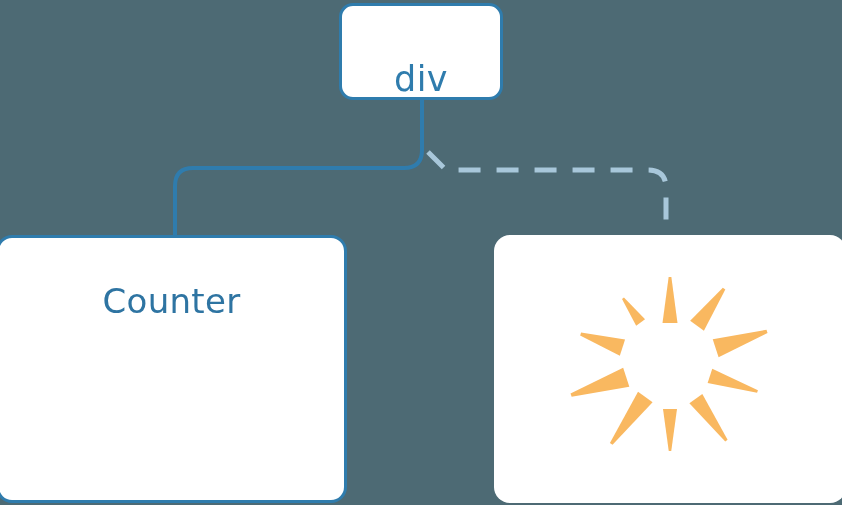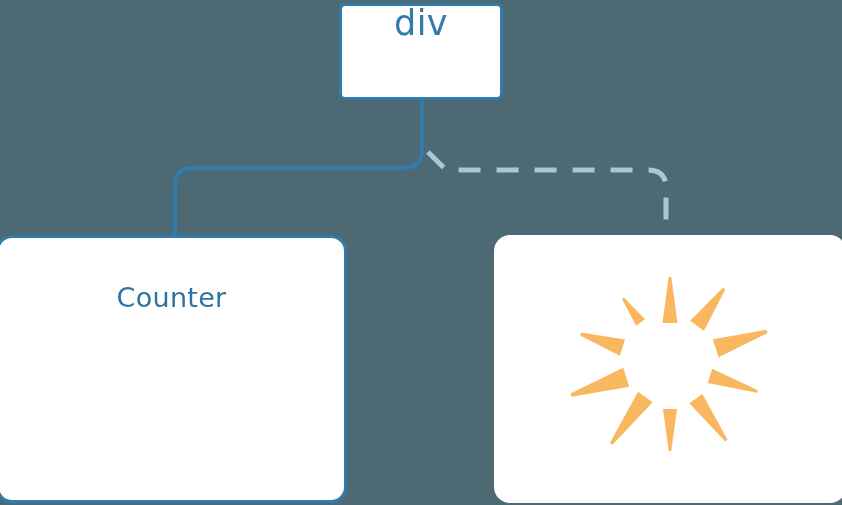--- a/index.html
+++ b/index.html
@@ -34,23 +34,23 @@
     position: absolute;
     background: #ffffff;
     box-sizing: border-box;
   }
   .node-root {
     left: 339px;
     top: 3px;
     width: 164px;
     height: 97px;
     border: 3px solid #2f7cad;
-    border-radius: 6px;
+    border-radius: 14px;
     display: flex;
-    align-items: flex-start;
+    align-items: flex-end;
     justify-content: center;
   }
   .node-counter {
     left: -4px;
     top: 235px;
     width: 351px;
     height: 268px;
     border: 3px solid #2f7cad;
     border-radius: 16px;
     display: flex;
@@ -71,21 +71,21 @@
 
   
   .tag-label {
     font-size: 35px;
     color: #2f7cad;
     letter-spacing: 0.5px;
     line-height: 1;
     user-select: none;
   }
   .comp-label {
-    font-size: 27px;
+    font-size: 34px;
     color: #2e74a2;
     letter-spacing: 0.3px;
     line-height: 1;
     user-select: none;
   }
 
   
   .pill {
     position: relative;
     margin-top: 38px;

